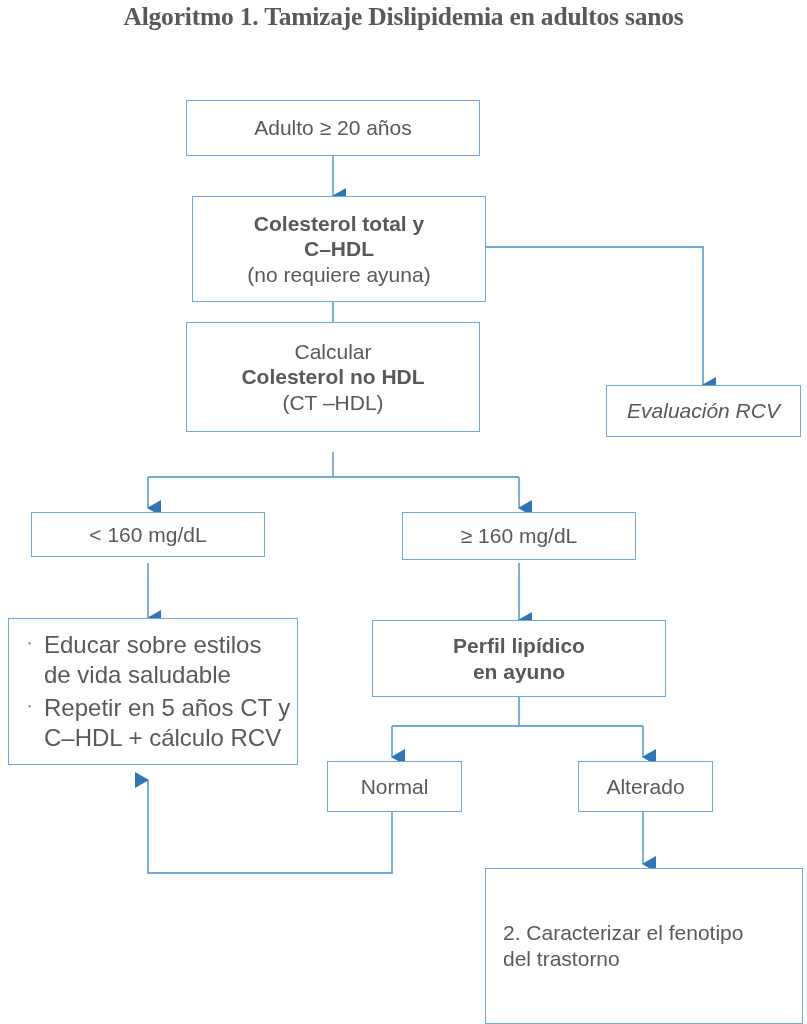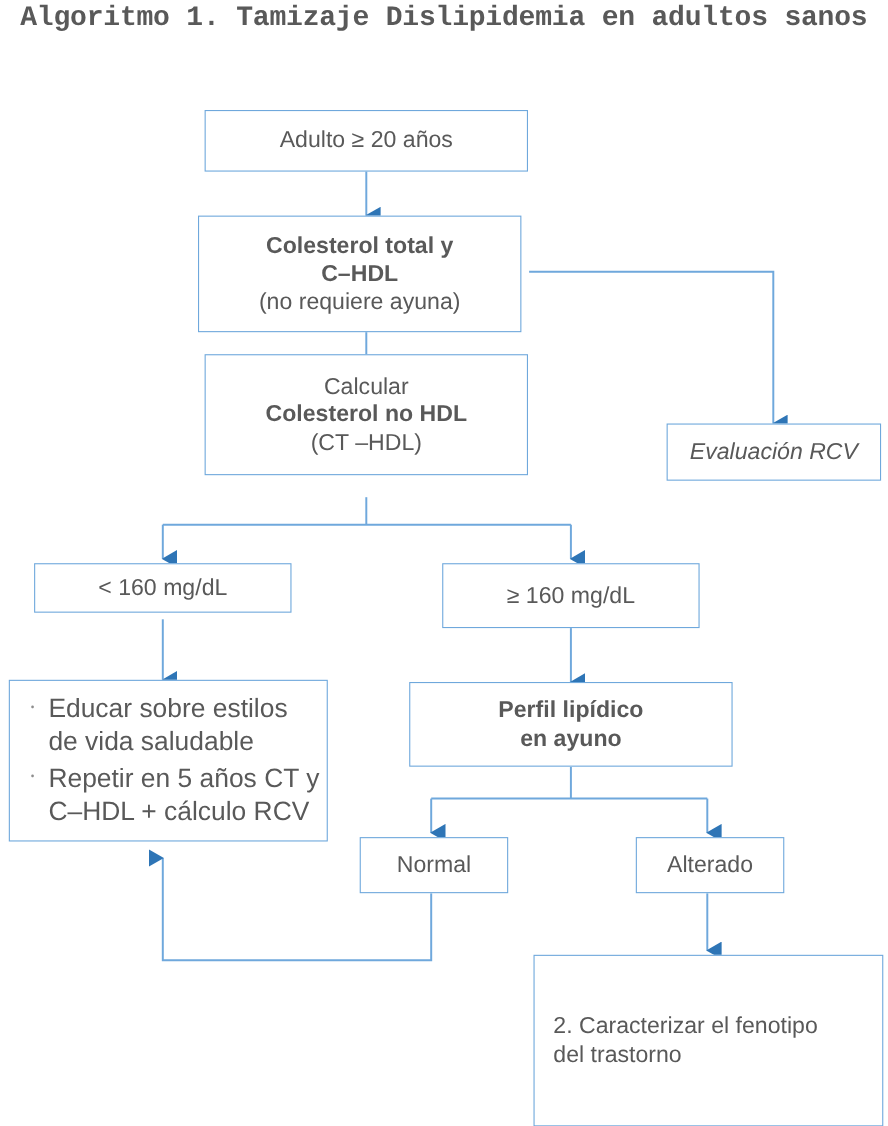--- a/index.html
+++ b/index.html
@@ -31,21 +31,21 @@
   .title {
     position: absolute;
     left: 0;
     top: 2px;
     width: 807px;
     text-align: center;
     font-size: 25.5px;
     font-weight: bold;
     color: #595959;
     letter-spacing: -0.2px;
-    font-family: Liberation Mono, monospace;
+    font-family: Liberation Serif, serif;
   }
   .node {
     position: absolute;
     box-sizing: border-box;
     border: 1.4px solid #6FA8DC;
     background: #ffffff;
     display: flex;
     flex-direction: column;
     align-items: center;
     justify-content: center;
@@ -136,41 +136,41 @@
       <path d="M392,812 L392,873 L148,873 L148,780" marker-end="url(#arrowUp)"></path>
 
       <path d="M643,812 L643,864" marker-end="url(#arrowDown)"></path>
     </g>
   </svg>
 
   <div class="node" style="left:186px; top:100px; width:294px; height:56px;">
     <span class="ln">Adulto ≥ 20 años</span>
   </div>
 
-  <div class="node" style="left:180px; top:196px; width:294px; height:106px;">
+  <div class="node" style="left:192px; top:196px; width:294px; height:106px;">
     <span class="ln bold">Colesterol total y</span>
     <span class="ln bold">C–HDL</span>
     <span class="ln">(no requiere ayuna)</span>
   </div>
 
   <div class="node" style="left:606px; top:385px; width:195px; height:52px;font-style:italic;">
     <span class="ln">Evaluación RCV</span>
   </div>
 
   <div class="node" style="left:186px; top:322px; width:294px; height:110px;">
     <span class="ln">Calcular</span>
     <span class="ln bold">Colesterol no HDL</span>
     <span class="ln">(CT –HDL)</span>
   </div>
 
   <div class="node" style="left:31px; top:512px; width:234px; height:45px;">
     <span class="ln">&lt; 160 mg/dL</span>
   </div>
 
-  <div class="node" style="left:402px; top:512px; width:234px; height:59px;">
+  <div class="node" style="left:402px; top:512px; width:234px; height:48px;">
     <span class="ln">≥ 160 mg/dL</span>
   </div>
 
   <div class="node left-align" style="left:8px; top:618px; width:290px; height:147px;">
     <div class="bullets">
       <div class="bullet-row">
         <span class="bullet-mark">‧</span>
         <span class="bullet-text" style="white-space:pre-line;">Educar sobre estilos
 de vida saludable</span>
       </div>

